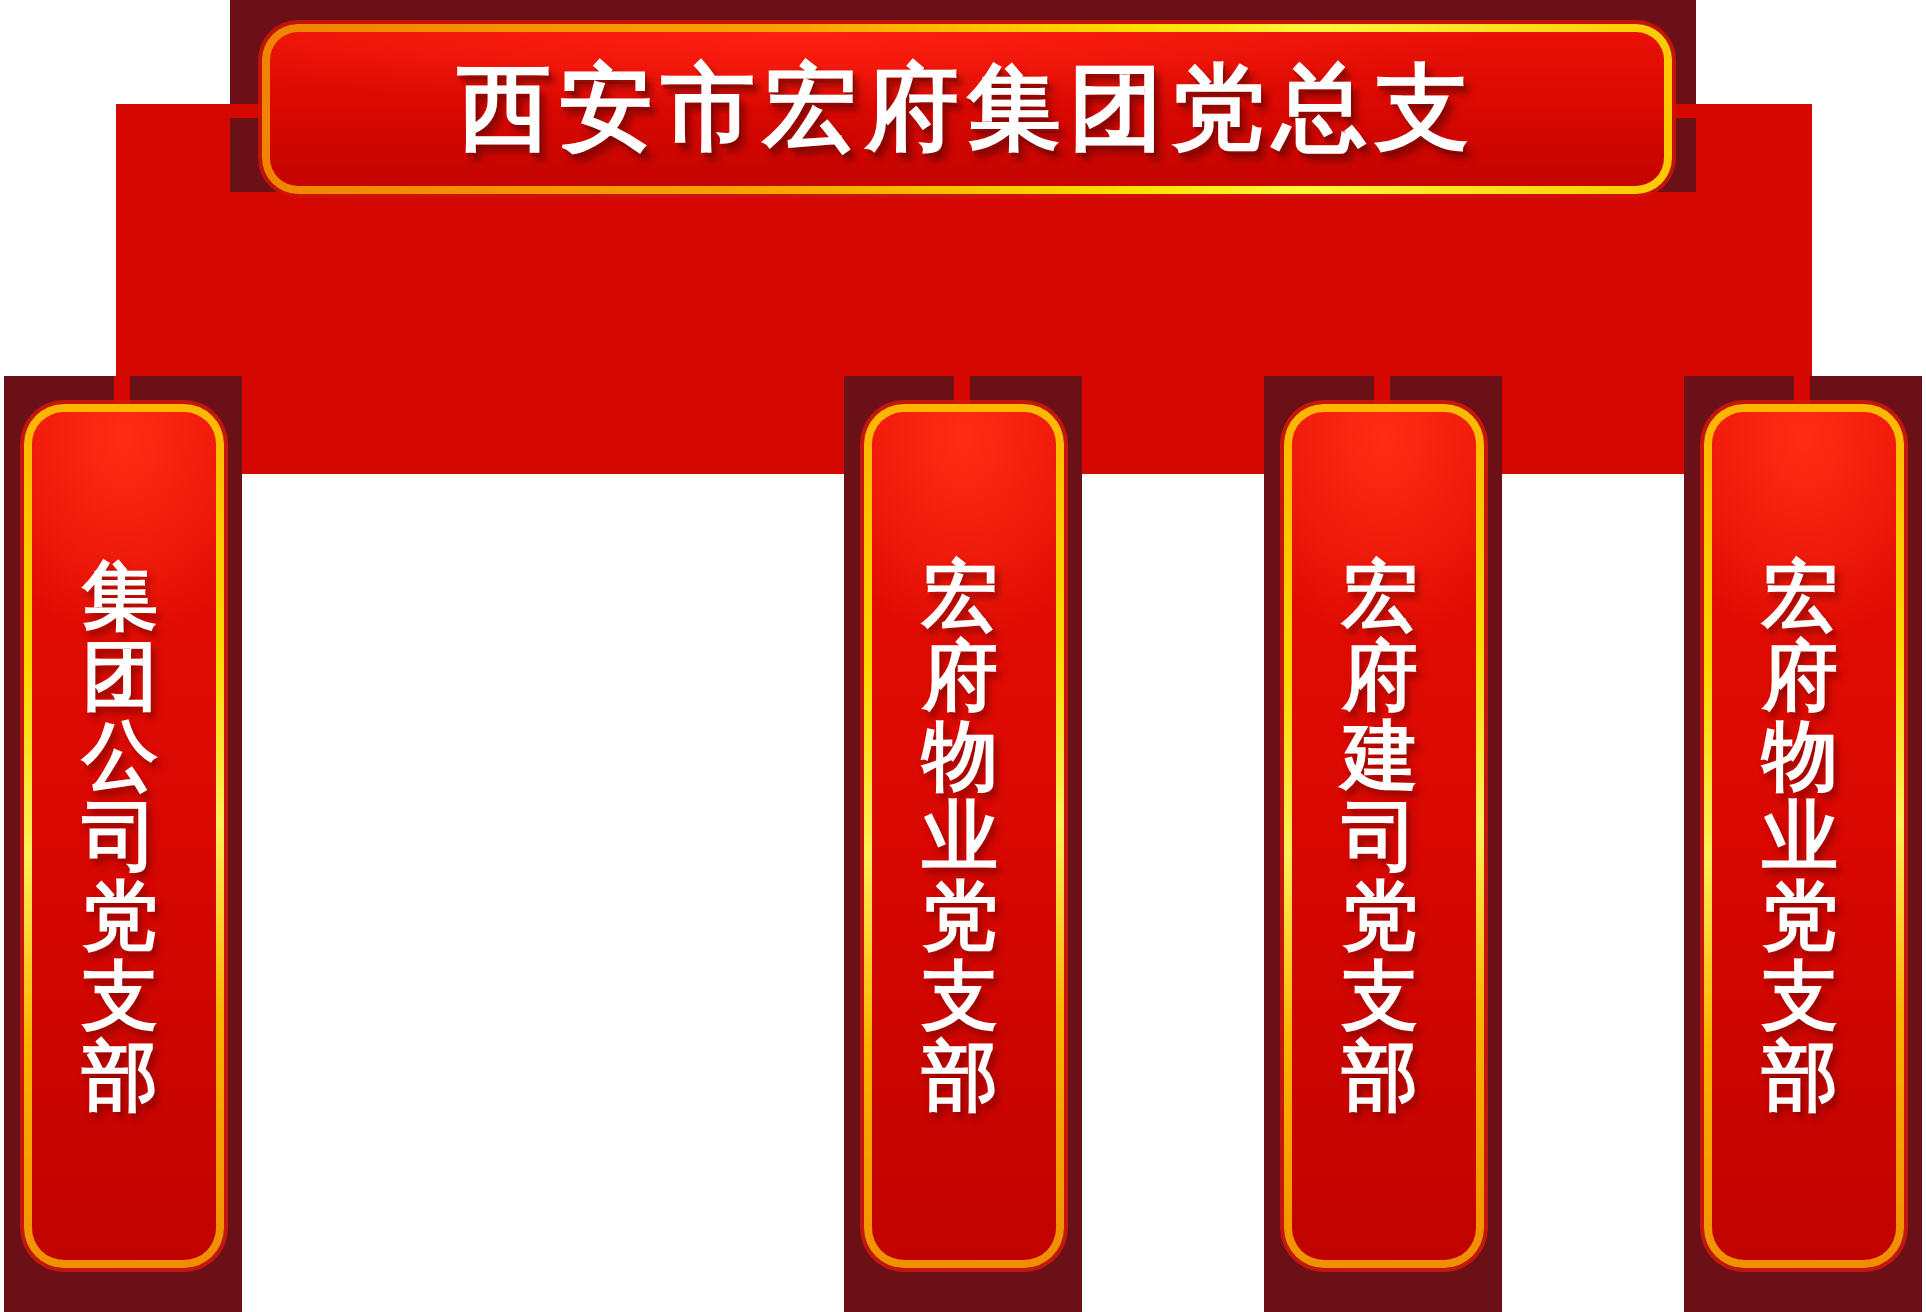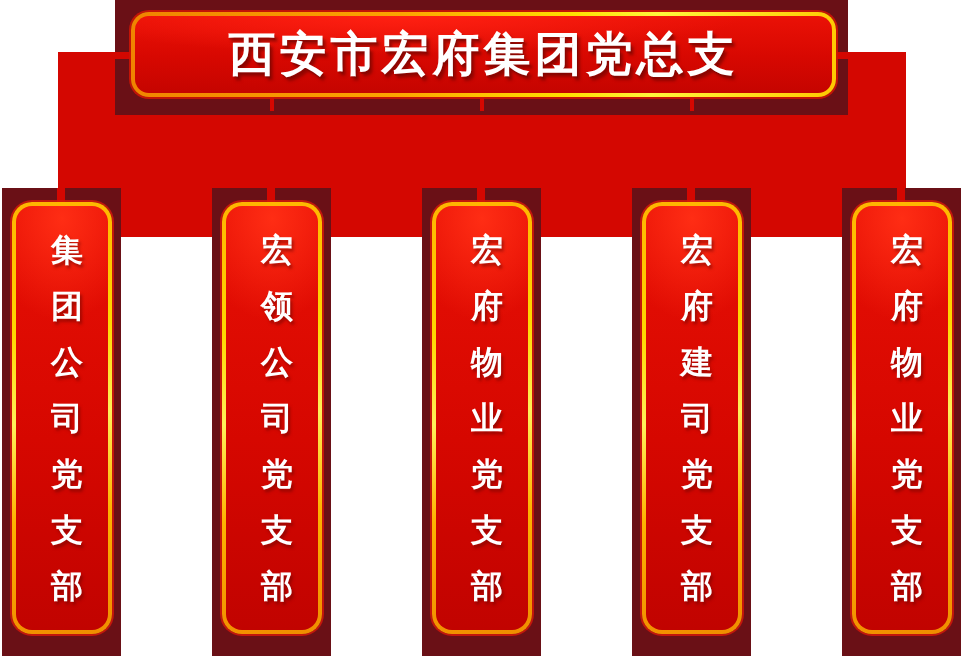--- a/index.html
+++ b/index.html
@@ -10,21 +10,21 @@
     background:#ffffff;
     font-family:"DejaVu Sans",sans-serif;
   }
   
   .connector-block{
     position:absolute;left:58px;top:52px;width:848px;height:185px;
     background:#d40701;z-index:0;
   }
   
   .top-plate{
-    position:absolute;left:115px;top:0;width:733px;height:115px;
+    position:absolute;left:115px;top:0;width:733px;height:96px;
     background:#6a1016;z-index:1;
   }
   .col-plate{
     position:absolute;top:188px;width:119px;height:468px;
     background:#6a1016;z-index:1;
   }
   .c1{left:2px}.c2{left:212px}.c3{left:422px}.c4{left:632px}.c5{left:842px}
   
   .top-slit{position:absolute;top:97px;width:4px;height:14px;background:#d40701;}
   .ts1{left:155px}.ts2{left:365px}.ts3{left:575px}
@@ -59,22 +59,22 @@
   }
   .col-surface{
     width:100%;height:100%;border-radius:16px;
     background:
       radial-gradient(140% 40% at 50% 3%,#ff2d14 0%,rgba(255,45,20,0) 60%),
       linear-gradient(180deg,#e81005 0%,#d60700 55%,#c10300 100%);
     display:flex;align-items:center;justify-content:center;
   }
   .col-label{
     width:42px;
-    color:#ffffff;font-size:32px;font-weight:700;line-height:56px;
-    word-break:break-all;text-align:right;
+    color:#ffffff;font-size:38px;font-weight:700;line-height:40px;
+    word-break:break-all;text-align:left;
     text-shadow:2px 3px 3px rgba(105,5,0,.55);
   }
 </style>
 </head>
 <body>
 
 <div class="stage">
 
   <div class="connector-block"></div>
 
@@ -93,28 +93,20 @@
 
   <div class="col-plate c1">
     <i class="col-slit"></i>
     <div class="col-banner">
       <div class="col-surface">
         <div class="col-label">集团公司党支部</div>
       </div>
     </div>
   </div>
 
-  <div class="col-plate c2">
-    <i class="col-slit"></i>
-    <div class="col-banner">
-      <div class="col-surface">
-        <div class="col-label">宏领公司党支部</div>
-      </div>
-    </div>
-  </div>
 
   <div class="col-plate c3">
     <i class="col-slit"></i>
     <div class="col-banner">
       <div class="col-surface">
         <div class="col-label">宏府物业党支部</div>
       </div>
     </div>
   </div>
 

